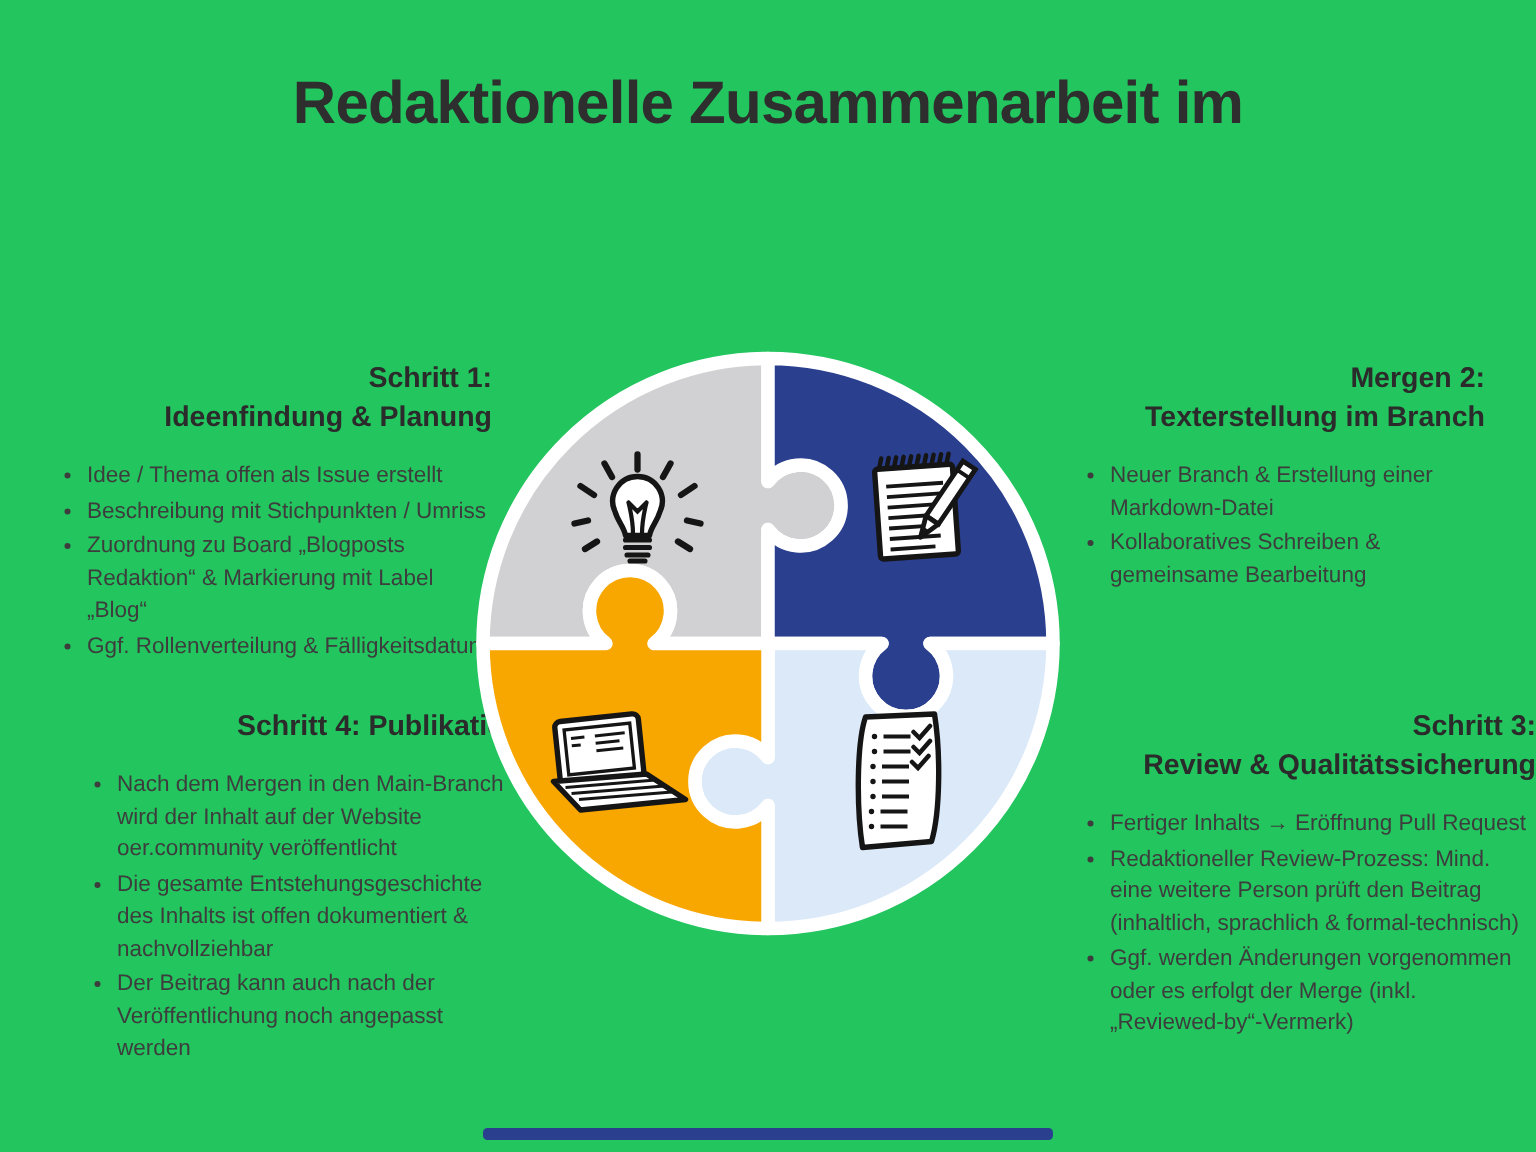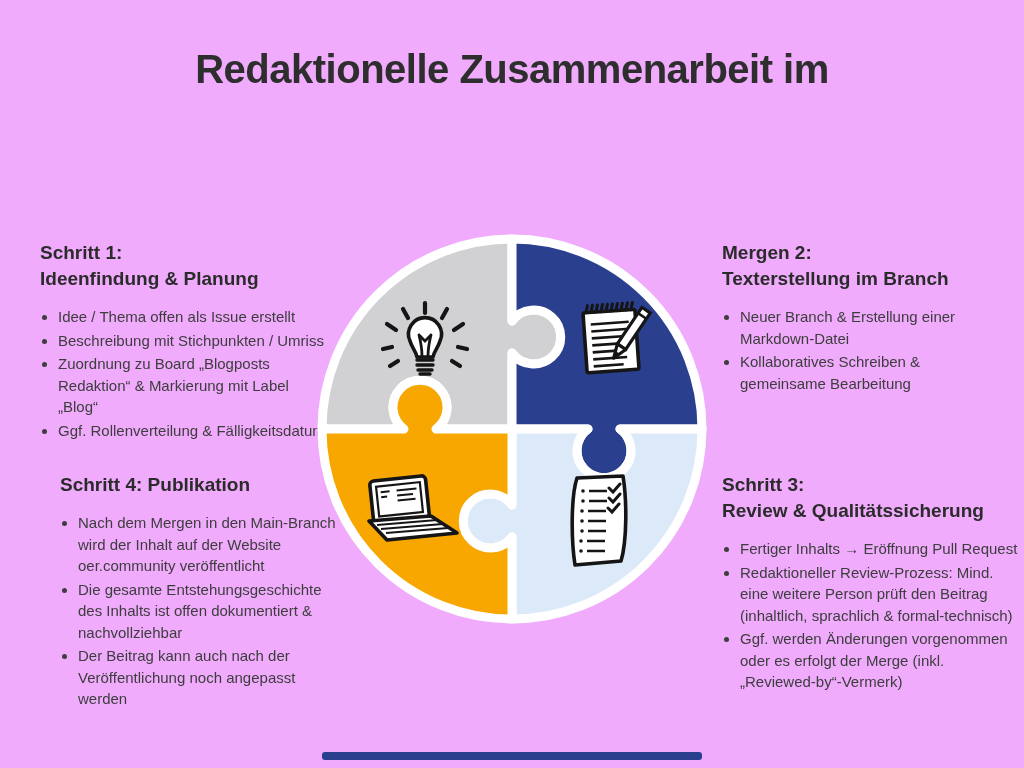--- a/index.html
+++ b/index.html
@@ -1,23 +1,23 @@
 <!DOCTYPE html>
 <html><head>
 <meta charset="utf-8">
 <style>
   html,body{margin:0;padding:0;background:#ffffff;}
-  .page{position:relative;width:1024px;height:768px;background:#f0abfc;overflow:hidden;
+  .page{position:relative;width:1024px;height:768px;background:#22c55e;overflow:hidden;
         font-family:"Liberation Sans",sans-serif;}
   .title{position:absolute;top:38px;left:0;width:100%;text-align:center;
          font-size:40px;font-weight:700;letter-spacing:-0.5px;line-height:63px;color:#2e2e2e;margin:0;}
   .title span{display:block;}
   .step{position:absolute;color:#3d3d3d;}
   .step h2{margin:0;font-size:19px;line-height:26px;font-weight:700;color:#2b2b2b;}
-  .step h2 span{display:block;}
+  .step h2 span{display:block;text-align:right;}
   .step ul{margin:14px 0 0 0;padding:0 0 0 18px;font-size:15px;line-height:21.5px;}
   .step li{margin:0 0 2px 0;}
   .step-1{left:40px;top:240px;width:288px;}
   .step-2{left:722px;top:240px;width:268px;}
   .step-3{left:722px;top:472px;width:302px;}
   .step-4{left:40px;top:472px;width:288px;margin-left:20px;}
   .puzzle{position:absolute;left:310px;top:227px;width:404px;height:404px;}
   .accent-bar{position:absolute;left:322px;top:752px;width:380px;height:8px;
               border-radius:3px;background:#2b3f8f;}
 </style>

